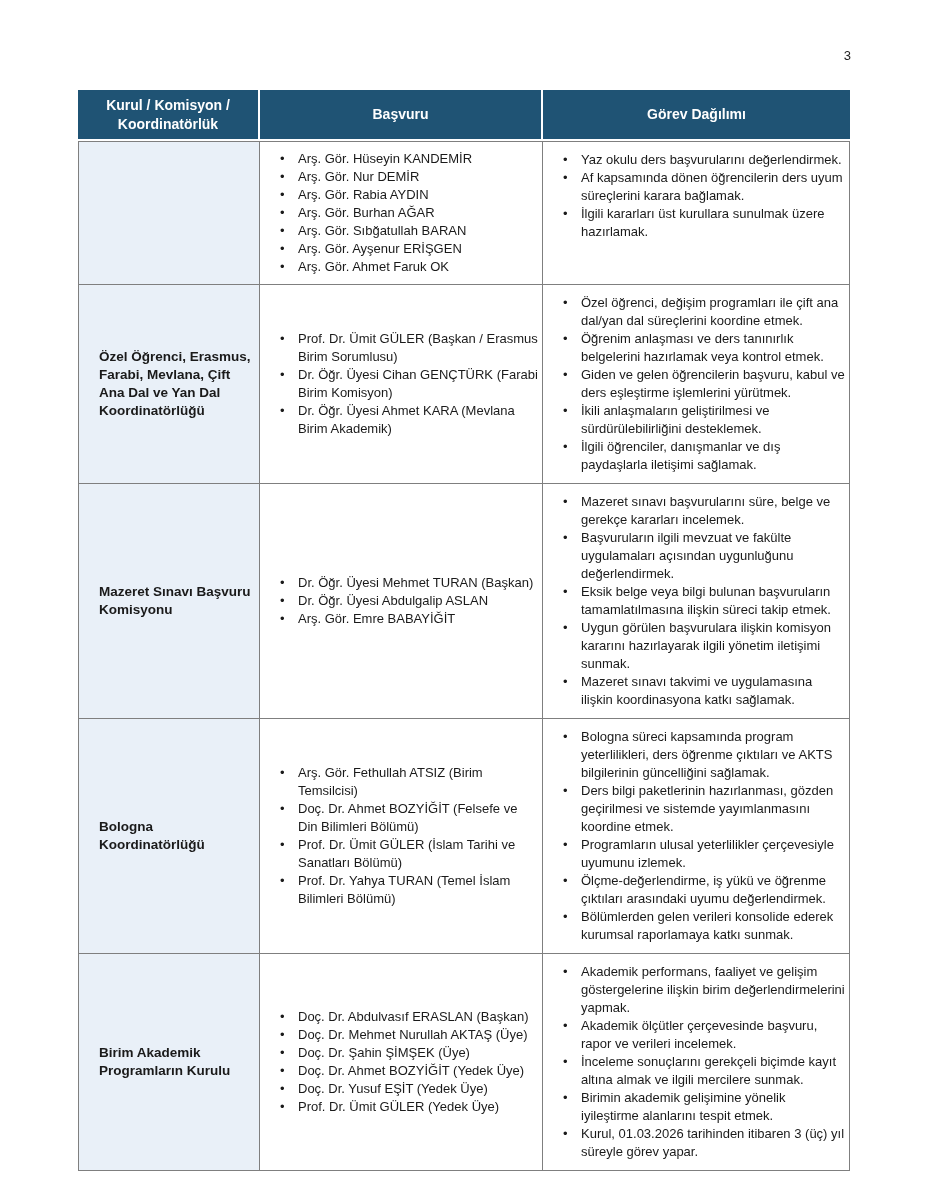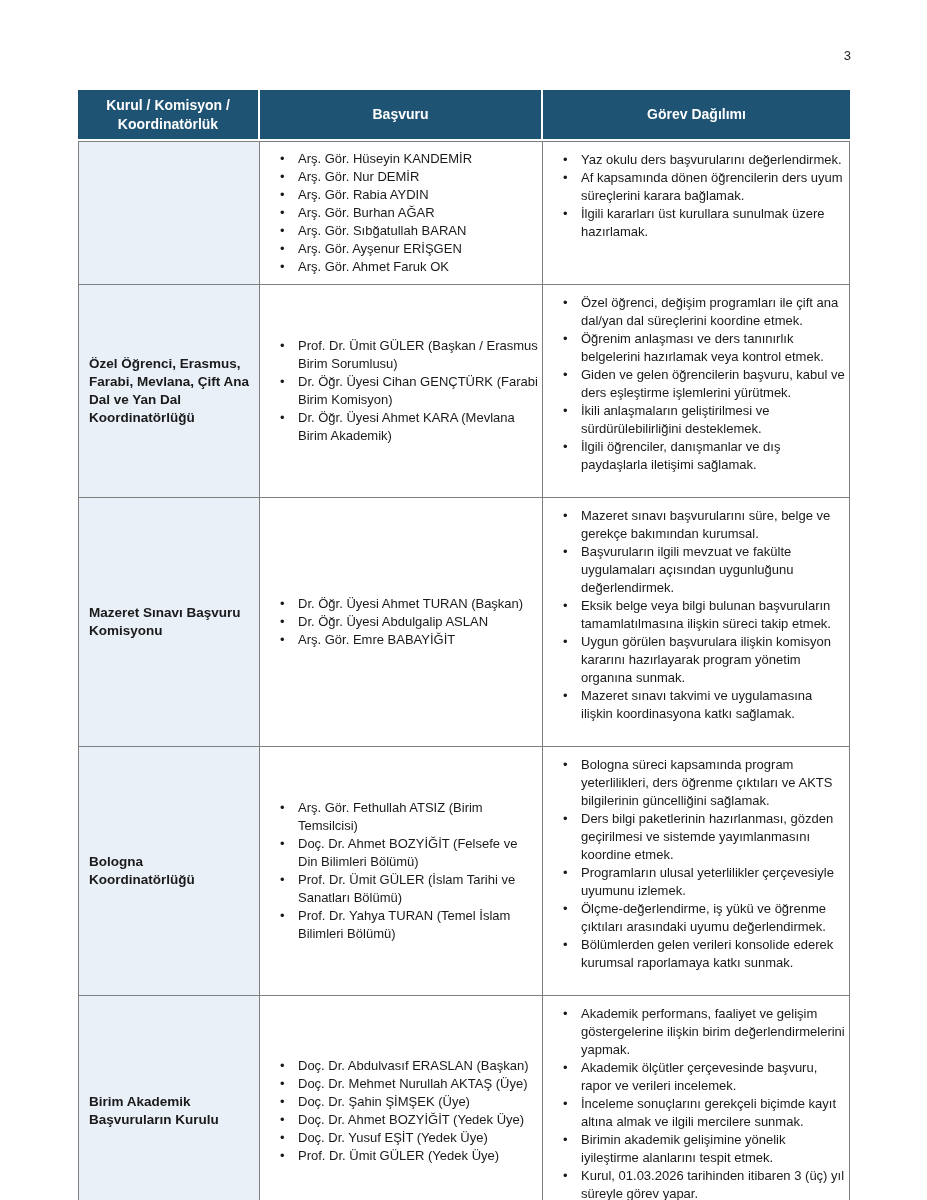--- a/index.html
+++ b/index.html
@@ -43,24 +43,24 @@
   tbody tr:first-child td{border-top:1px solid var(--border-c,#7F7F7F);}
   tbody tr:nth-child(1){height:140px;margin-top:40px;}
   tbody tr:nth-child(2){height:183px;}
   tbody tr:nth-child(3){height:212px;}
   tbody tr:nth-child(4){height:231px;}
   tbody tr:nth-child(5){height:210px;}
   td.label-cell{
     background:var(--label-bg,#E9F0F8);
     font-weight:bold;font-size:13.5px;line-height:18px;
     vertical-align:middle;
-    padding:6px 8px 6px 10px;
+    padding:6px 8px 6px 20px;
   }
   td.members-cell{vertical-align:middle;padding:8px 4px 8px 0;}
-  td.duties-cell{vertical-align:top;padding:9px 4px 23px 0;}
+  td.duties-cell{vertical-align:top;padding:9px 4px 9px 0;}
   ul.bullet-list{margin:0;padding:0;list-style:none;}
   ul.bullet-list li{
     position:relative;
     padding-left:38px;
     margin:0;
   }
   ul.bullet-list li::before{
     content:"\2022";
     position:absolute;left:20px;top:0;
     font-size:13px;
@@ -123,31 +123,31 @@
               <li>Giden ve gelen öğrencilerin başvuru, kabul ve ders eşleştirme işlemlerini yürütmek.</li>
               <li>İkili anlaşmaların geliştirilmesi ve sürdürülebilirliğini desteklemek.</li>
               <li>İlgili öğrenciler, danışmanlar ve dış paydaşlarla iletişimi sağlamak.</li>
             </ul>
           </td>
         </tr>
         <tr>
           <td class="label-cell">Mazeret Sınavı Başvuru Komisyonu</td>
           <td class="members-cell">
             <ul class="bullet-list">
-              <li>Dr. Öğr. Üyesi Ahmet TURAN (Başkan)</li>
+              <li>Dr. Öğr. Üyesi Mehmet TURAN (Başkan)</li>
               <li>Dr. Öğr. Üyesi Abdulgalip ASLAN</li>
               <li>Arş. Gör. Emre BABAYİĞİT</li>
             </ul>
           </td>
           <td class="duties-cell">
             <ul class="bullet-list">
-              <li>Mazeret sınavı başvurularını süre, belge ve gerekçe bakımından kurumsal.</li>
+              <li>Mazeret sınavı başvurularını süre, belge ve gerekçe kararları incelemek.</li>
               <li>Başvuruların ilgili mevzuat ve fakülte uygulamaları açısından uygunluğunu değerlendirmek.</li>
               <li>Eksik belge veya bilgi bulunan başvuruların tamamlatılmasına ilişkin süreci takip etmek.</li>
-              <li>Uygun görülen başvurulara ilişkin komisyon kararını hazırlayarak program yönetim organına sunmak.</li>
+              <li>Uygun görülen başvurulara ilişkin komisyon kararını hazırlayarak ilgili yönetim iletişimi sunmak.</li>
               <li>Mazeret sınavı takvimi ve uygulamasına ilişkin koordinasyona katkı sağlamak.</li>
             </ul>
           </td>
         </tr>
         <tr>
           <td class="label-cell">Bologna Koordinatörlüğü</td>
           <td class="members-cell">
             <ul class="bullet-list">
               <li>Arş. Gör. Fethullah ATSIZ (Birim Temsilcisi)</li>
               <li>Doç. Dr. Ahmet BOZYİĞİT (Felsefe ve Din Bilimleri Bölümü)</li>
@@ -159,21 +159,21 @@
             <ul class="bullet-list">
               <li>Bologna süreci kapsamında program yeterlilikleri, ders öğrenme çıktıları ve AKTS bilgilerinin güncelliğini sağlamak.</li>
               <li>Ders bilgi paketlerinin hazırlanması, gözden geçirilmesi ve sistemde yayımlanmasını koordine etmek.</li>
               <li>Programların ulusal yeterlilikler çerçevesiyle uyumunu izlemek.</li>
               <li>Ölçme-değerlendirme, iş yükü ve öğrenme çıktıları arasındaki uyumu değerlendirmek.</li>
               <li>Bölümlerden gelen verileri konsolide ederek kurumsal raporlamaya katkı sunmak.</li>
             </ul>
           </td>
         </tr>
         <tr>
-          <td class="label-cell">Birim Akademik Başvuruların Kurulu</td>
+          <td class="label-cell">Birim Akademik Programların Kurulu</td>
           <td class="members-cell">
             <ul class="bullet-list">
               <li>Doç. Dr. Abdulvasıf ERASLAN (Başkan)</li>
               <li>Doç. Dr. Mehmet Nurullah AKTAŞ (Üye)</li>
               <li>Doç. Dr. Şahin ŞİMŞEK (Üye)</li>
               <li>Doç. Dr. Ahmet BOZYİĞİT (Yedek Üye)</li>
               <li>Doç. Dr. Yusuf EŞİT (Yedek Üye)</li>
               <li>Prof. Dr. Ümit GÜLER (Yedek Üye)</li>
             </ul>
           </td>

